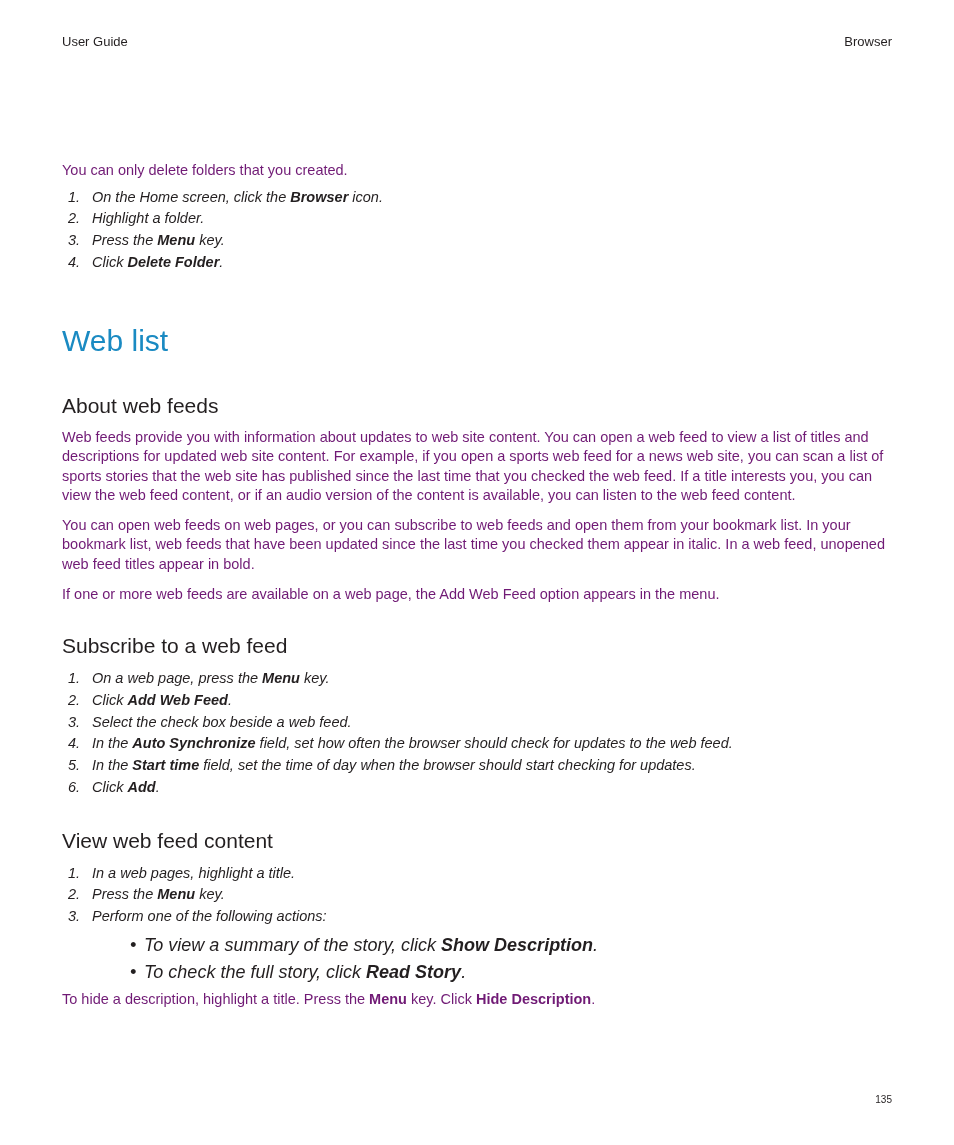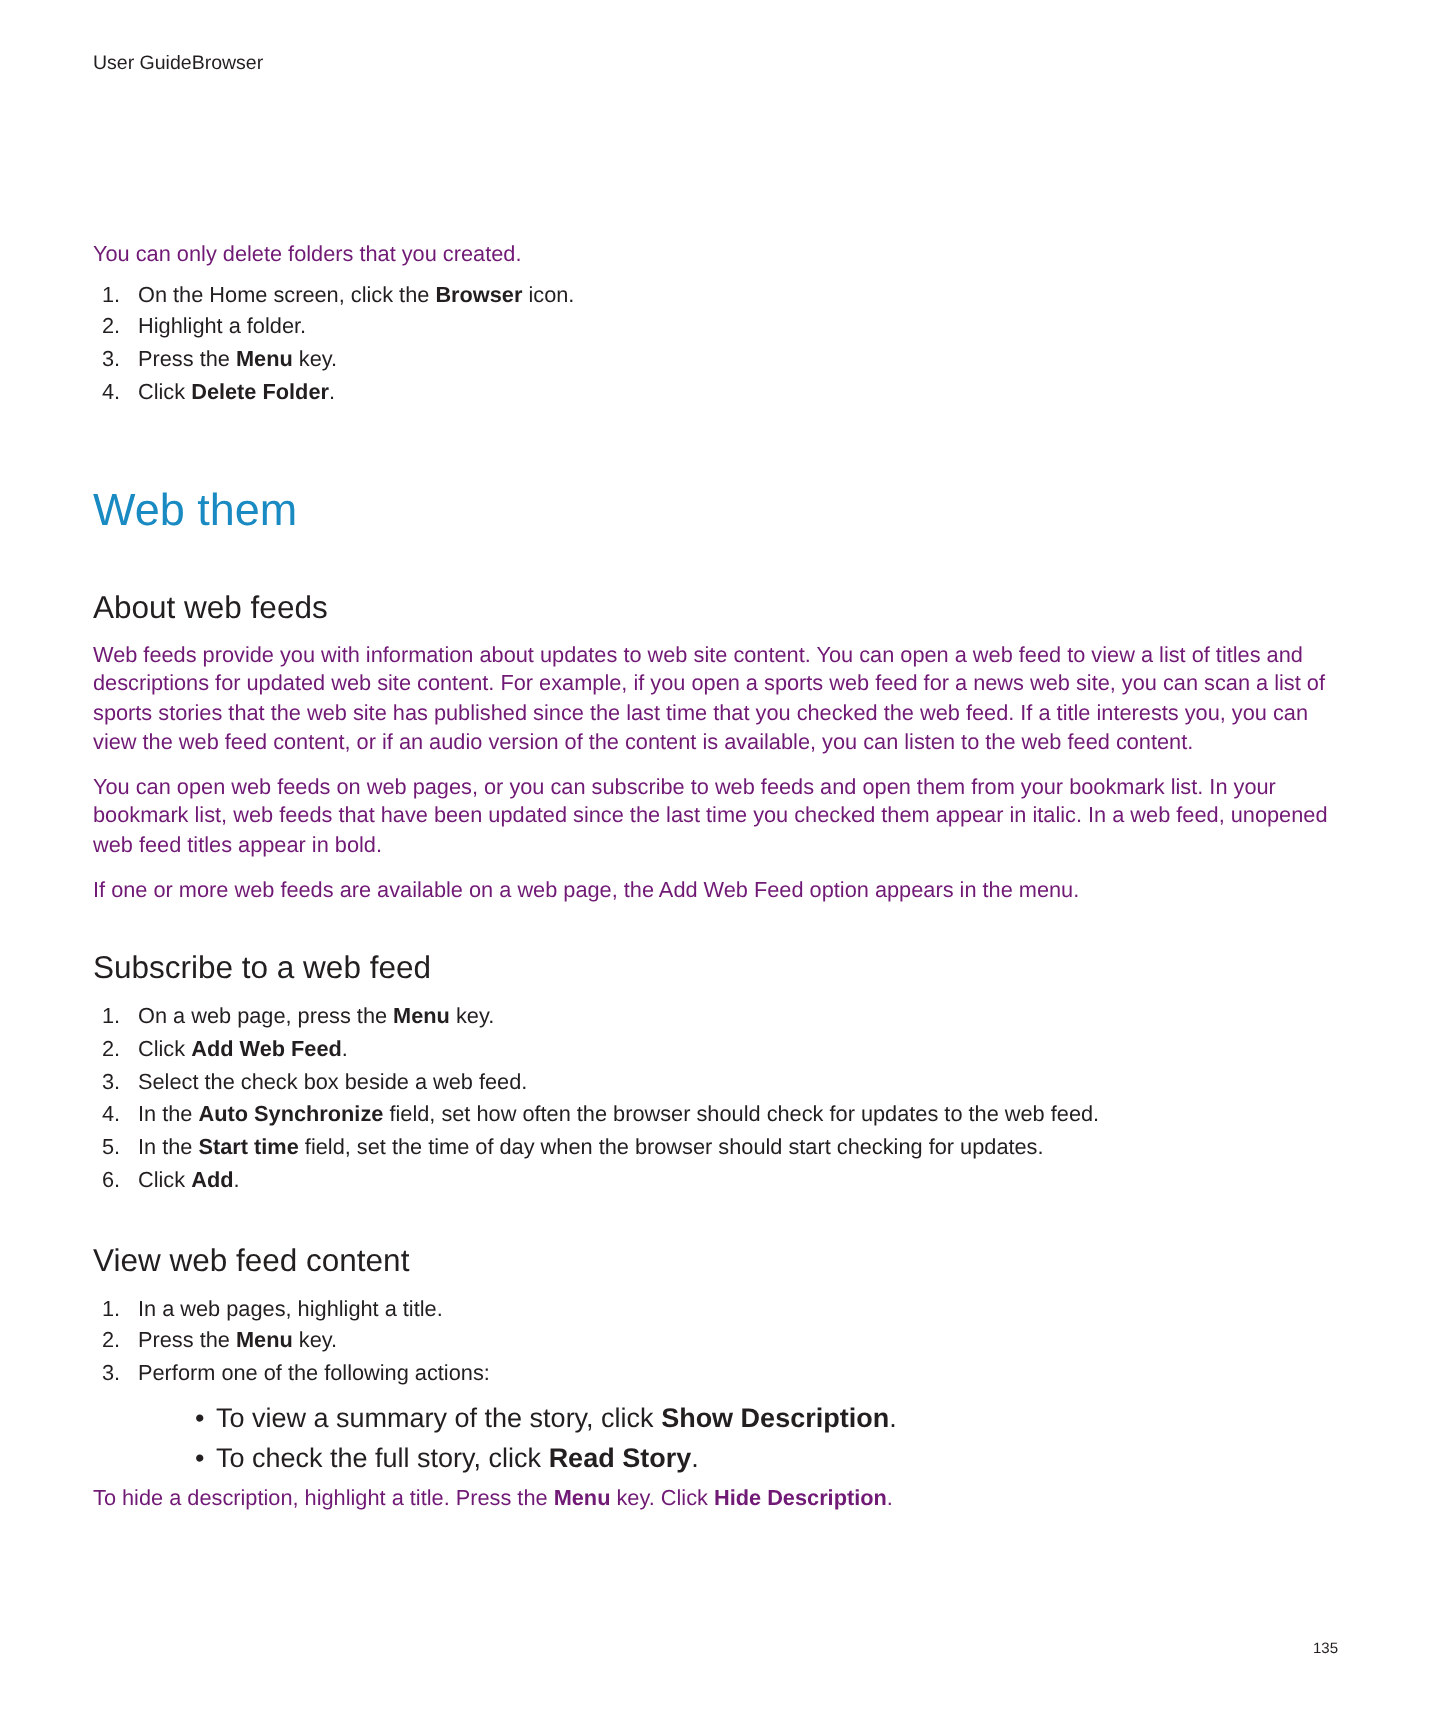--- a/index.html
+++ b/index.html
@@ -9,20 +9,21 @@
     background: #fff;
     font-family: "Segoe UI", "Myriad Pro", Arial, sans-serif;
     color: #231f20;
     position: relative;
   }
   .page {
     padding: 34px 62px 40px 62px;
   }
   .header {
     display: flex;
+    justify-content: space-between;
     font-size: 13px;
     color: #231f20;
     margin-bottom: 112px;
   }
   h2.black {
     font-size: 24px;
     font-weight: 700;
     color: #231f20;
     margin-bottom: 10px;
   }
@@ -52,20 +53,21 @@
     counter-reset: item;
     padding-left: 0;
   }
   ol > li {
     counter-increment: item;
     font-size: 14.5px;
     line-height: 1.5;
     padding-left: 30px;
     position: relative;
     margin-bottom: 0px;
+    font-style: italic;
   }
   ol > li::before {
     content: counter(item) ".";
     position: absolute;
     left: 6px;
   }
   ul.bullets {
     list-style: none;
     padding-left: 0;
     margin-top: 4px;
@@ -100,21 +102,21 @@
   </div>
 
   <p class="intro">You can only delete folders that you created.</p>
   <ol>
     <li><span>On the Home screen, click the </span><strong>Browser</strong><span> icon.</span></li>
     <li>Highlight a folder.</li>
     <li><span>Press the </span><strong>Menu</strong><span> key.</span></li>
     <li><span>Click </span><strong>Delete Folder</strong><span>.</span></li>
   </ol>
 
-  <h1 class="blue">Web them</h1>
+  <h1 class="blue">Web list</h1>
 
   <h3 class="black" style="margin-top:0">About web feeds</h3>
   <p>Web feeds provide you with information about updates to web site content. You can open a web feed to view a list of titles and descriptions for updated web site content. For example, if you open a sports web feed for a news web site, you can scan a list of sports stories that the web site has published since the last time that you checked the web feed. If a title interests you, you can view the web feed content, or if an audio version of the content is available, you can listen to the web feed content.</p>
   <p>You can open web feeds on web pages, or you can subscribe to web feeds and open them from your bookmark list. In your bookmark list, web feeds that have been updated since the last time you checked them appear in italic. In a web feed, unopened web feed titles appear in bold.</p>
   <p>If one or more web feeds are available on a web page, the Add Web Feed option appears in the menu.</p>
 
   <h3 class="black">Subscribe to a web feed</h3>
   <ol>
     <li><span>On a web page, press the </span><strong>Menu</strong><span> key.</span></li>
     <li><span>Click </span><strong>Add Web Feed</strong><span>.</span></li>

